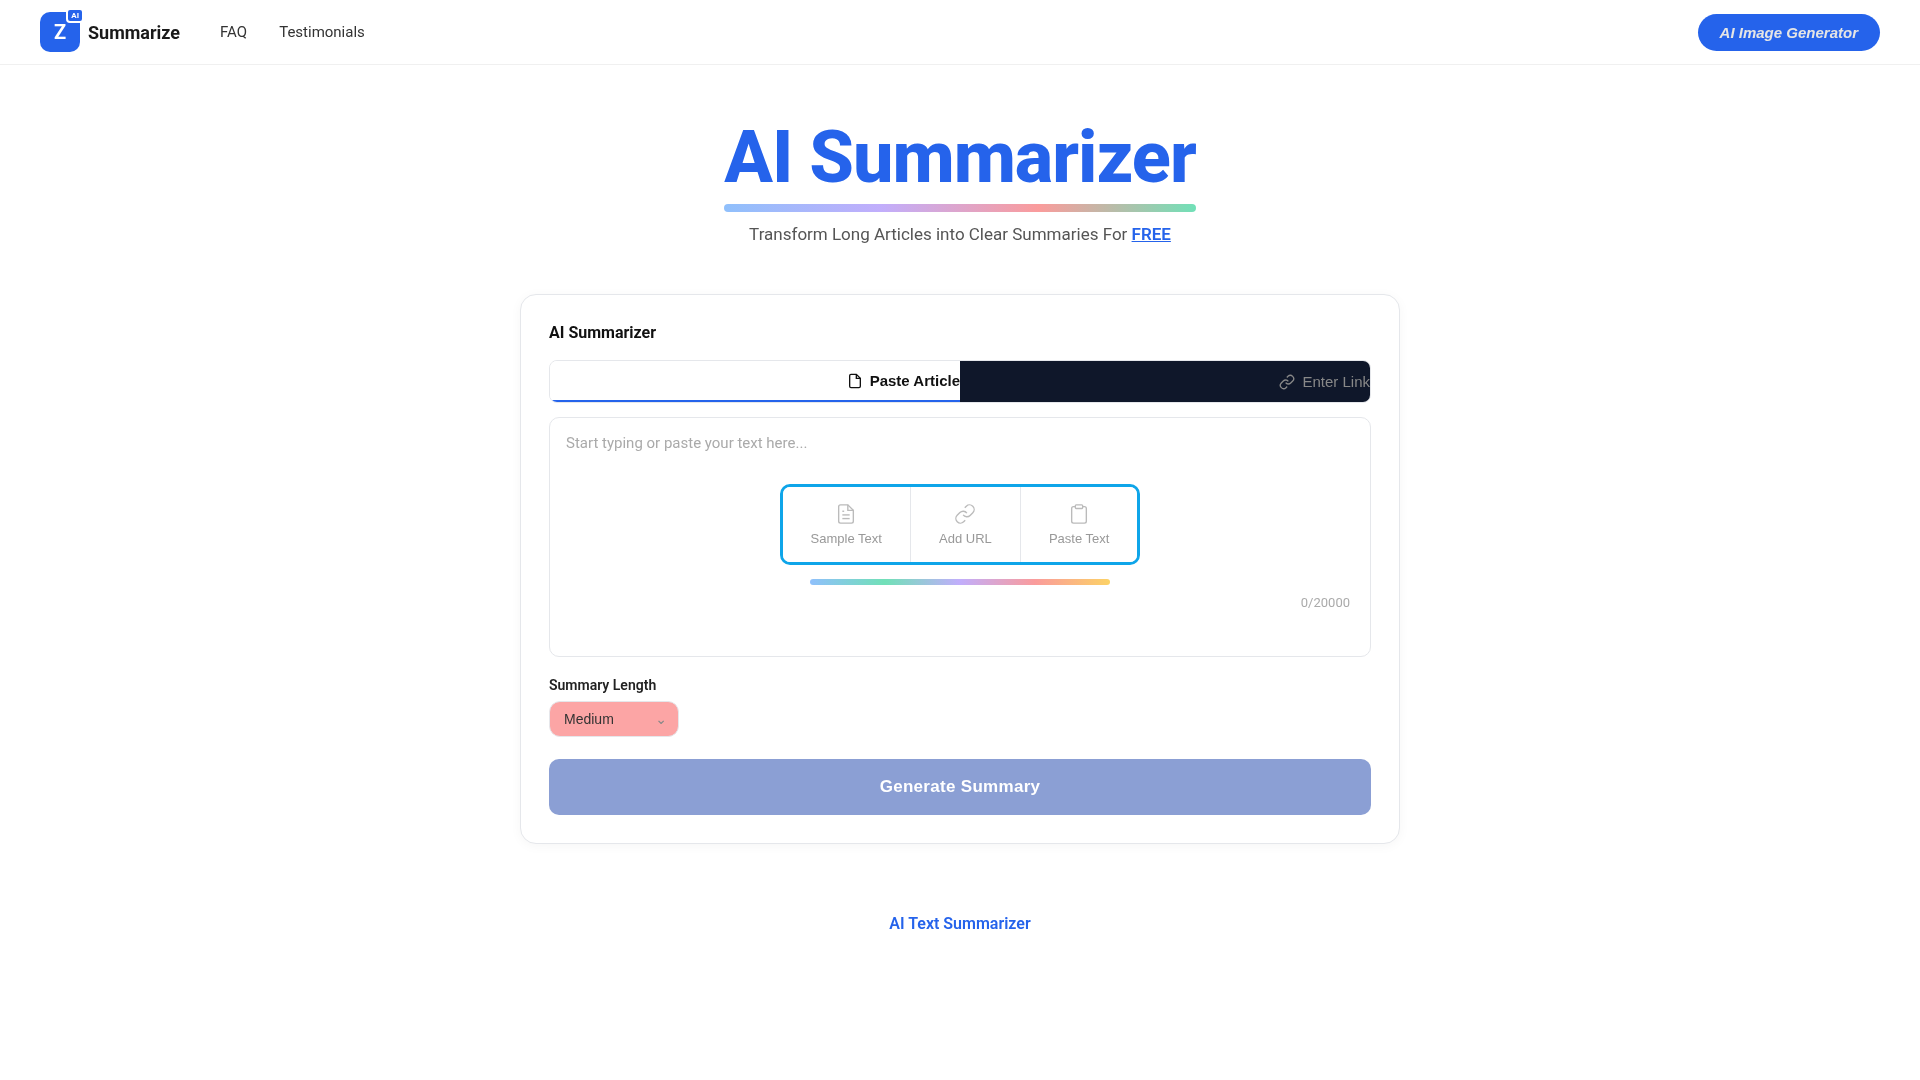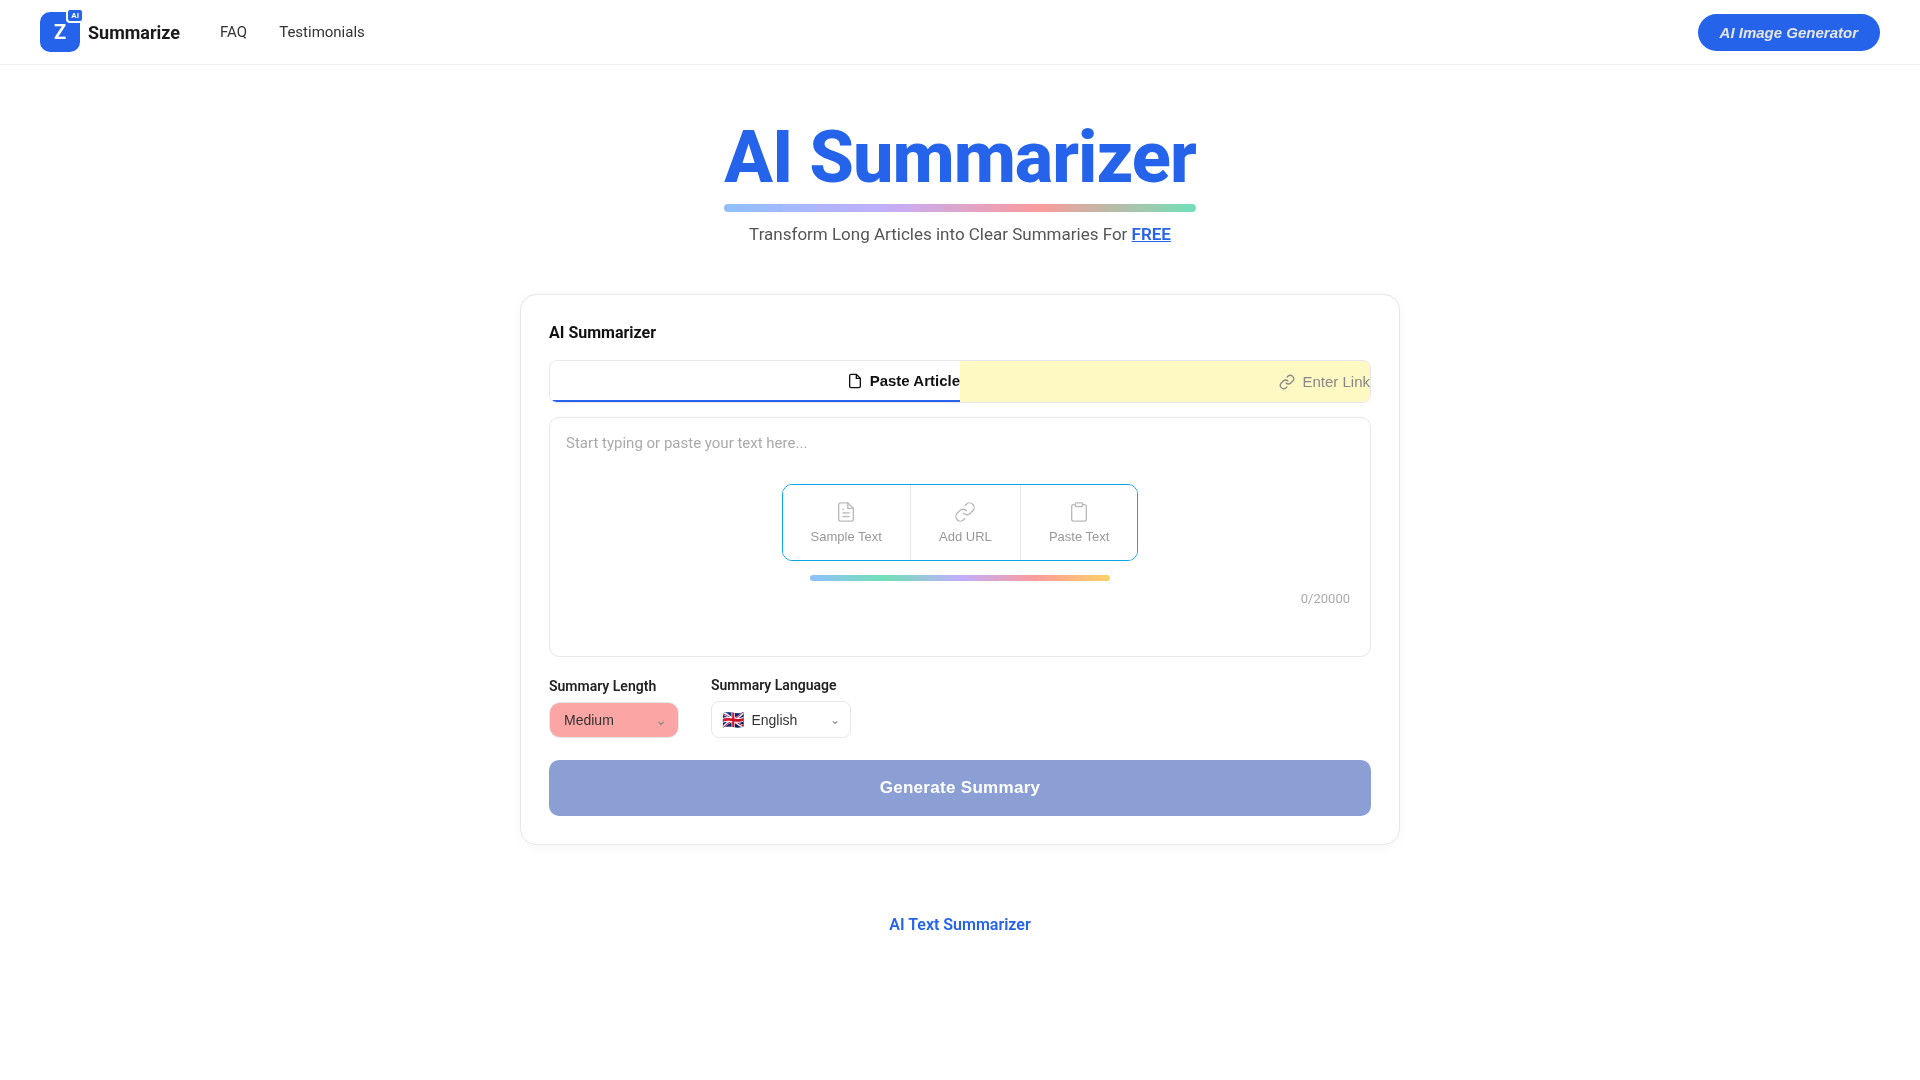--- a/index.html
+++ b/index.html
@@ -151,21 +151,21 @@
       gap: 7px;
       color: #444;
     }
     .tab-btn.active {
       background: #fff;
       border-bottom: 2px solid #2563eb;
       color: #111;
       font-weight: 600;
     }
     .tab-btn:not(.active) {
-      background: #fef9c3;
+      background: #0f172a;
       color: #888;
     }
 
     
     .text-area-wrap {
       border: 1px solid #e5e7eb;
       border-radius: 10px;
       min-height: 240px;
       padding: 16px;
       position: relative;
@@ -177,21 +177,21 @@
       position: absolute;
       top: 16px;
       left: 16px;
     }
     .input-actions {
       display: flex;
       justify-content: center;
       gap: 0;
       margin: 50px auto 0;
       width: fit-content;
-      border: 1px solid #0ea5e9;
+      border: 3px solid #0ea5e9;
       border-radius: 10px;
       overflow: hidden;
     }
     .action-btn {
       padding: 16px 28px;
       background: #fff;
       border: none;
       border-right: 1px solid #e5e7eb;
       cursor: pointer;
       display: flex;
@@ -402,34 +402,20 @@
     <div class="control-group">
       <label>Summary Length</label>
       <div class="select-wrap">
         <select>
           <option>Short</option>
           <option selected="">Medium</option>
           <option>Long</option>
         </select>
       </div>
     </div>
-    <div class="control-group">
-      <label>Summary Language</label>
-      <div class="lang-select-wrap">
-        <span class="flag">🇬🇧</span>
-        <select>
-          <option selected="">English</option>
-          <option>Spanish</option>
-          <option>French</option>
-          <option>German</option>
-          <option>Arabic</option>
-        </select>
-        <span class="lang-arrow">⌄</span>
-      </div>
-    </div>
   </div>
 
   
   <button class="generate-btn">Generate Summary</button>
 </div>
 
 <div class="bottom-section">
   <a class="bottom-link">AI Text Summarizer</a>
 </div>
 

